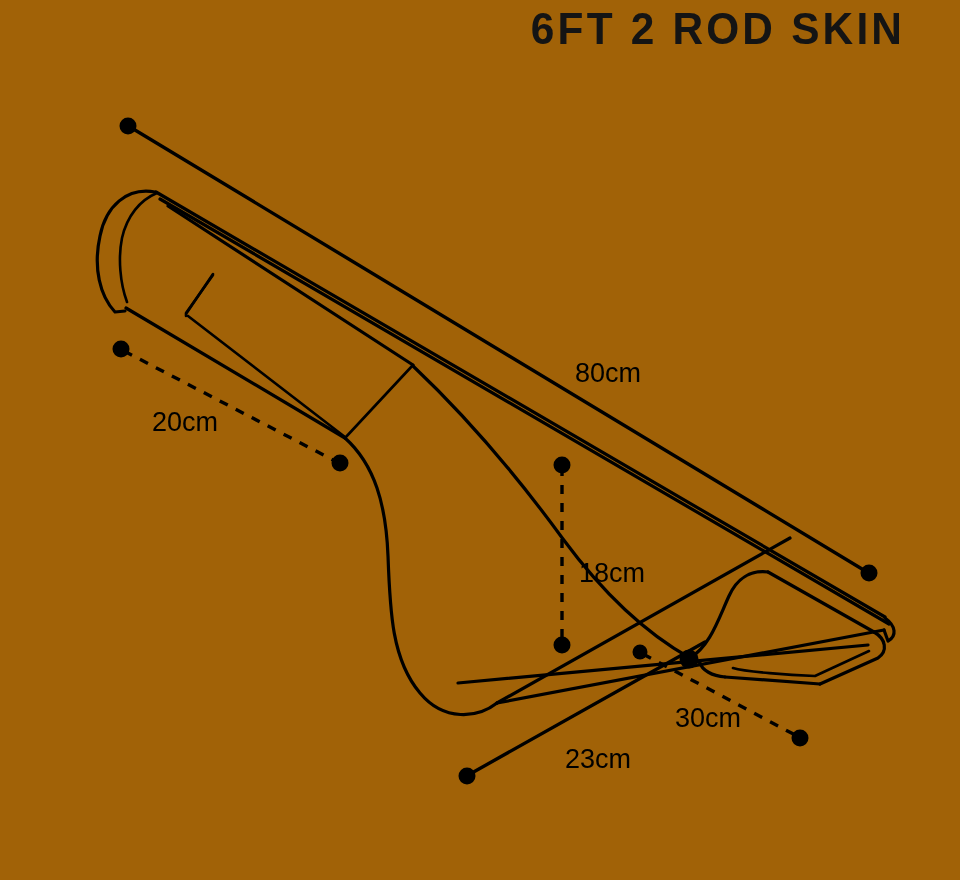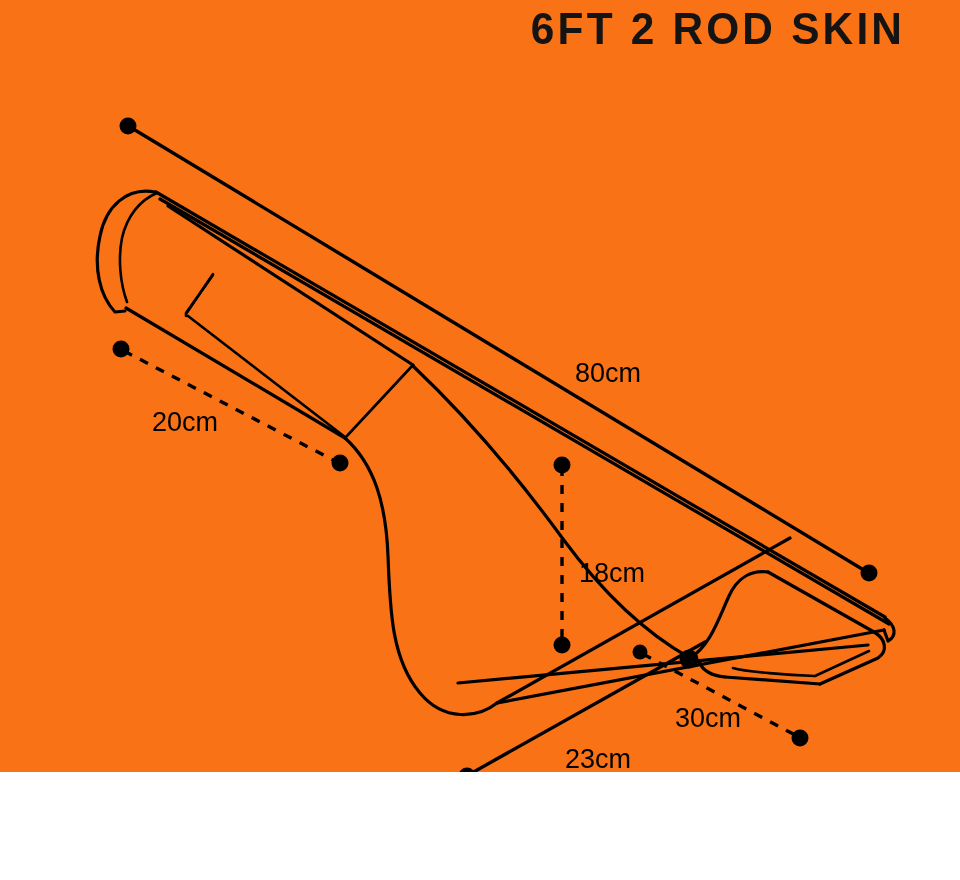--- a/index.html
+++ b/index.html
@@ -8,22 +8,22 @@
     padding: 0;
     background: #ffffff;
   }
   body {
     font-family: "Liberation Sans", sans-serif;
     color: #000000;
   }
   #page {
     position: relative;
     width: 960px;
-    height: 772px;
-    background: #f97316;
+    height: 880px;
+    background: #a16207;
     overflow: hidden;
   }
   #title {
     position: absolute;
     top: 6px;
     right: 55px;
     font-family: "Liberation Sans", sans-serif;
     font-size: 40px;
     font-weight: 700;
     letter-spacing: 3px;

